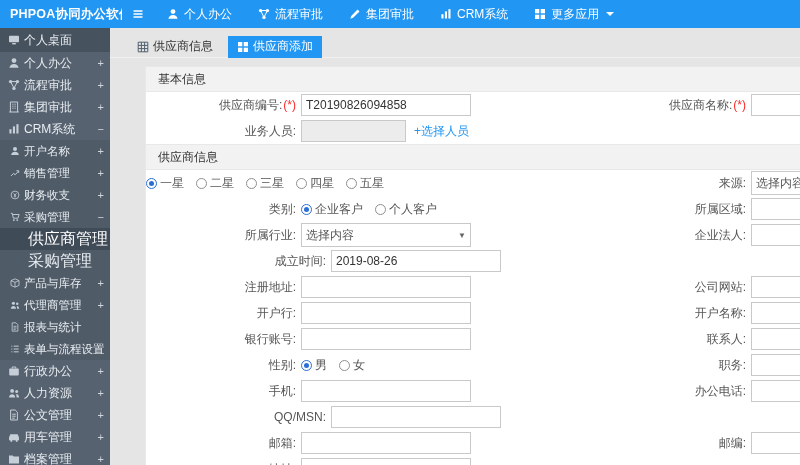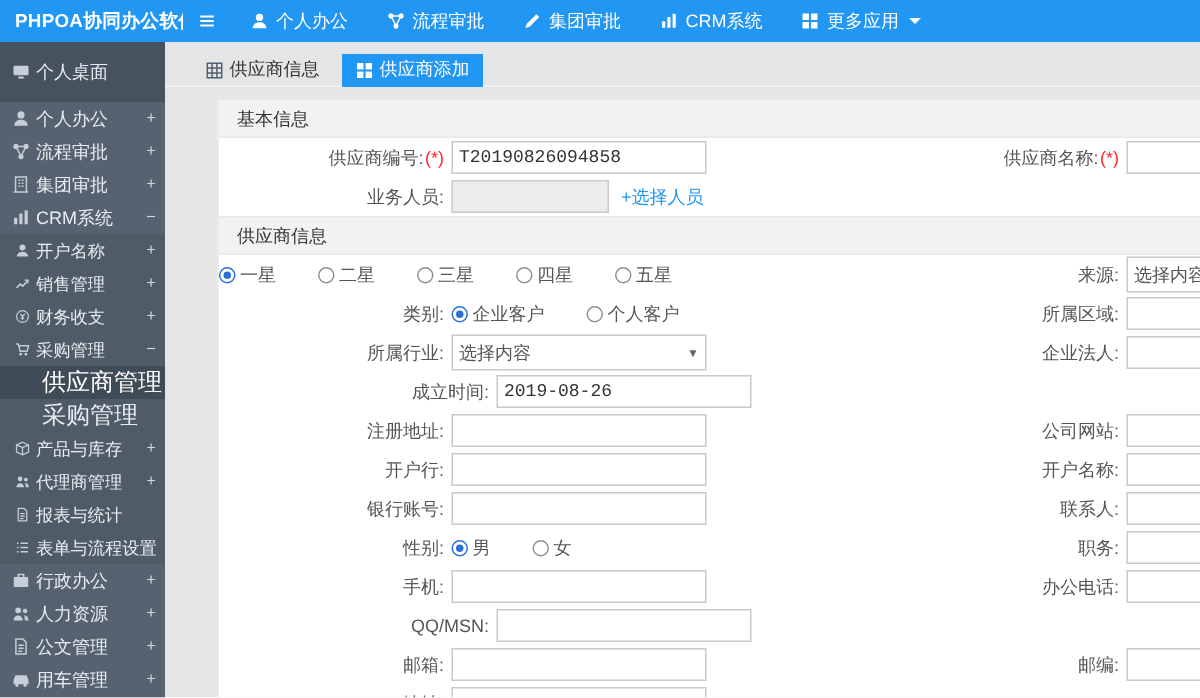--- a/index.html
+++ b/index.html
@@ -22,21 +22,21 @@
   .topbar{position:absolute;top:0;left:0;right:0;height:28px;background:var(--accent);color:#fff;display:flex;align-items:center;z-index:3}
   .logo{width:112px;flex:none;padding-left:10px;font-weight:bold;font-size:12.5px;letter-spacing:.2px;white-space:nowrap;overflow:hidden}
   .burger{width:32px;display:flex;justify-content:center;align-items:center;cursor:pointer;height:100%}
   .topnav{display:flex;align-items:center;height:100%}
   .nav-item{display:flex;align-items:center;gap:5px;padding:0 13px;height:100%;cursor:pointer;white-space:nowrap}
   .nav-item .svgicon{display:inline-flex}
   .caret{width:0;height:0;border:4px solid transparent;border-top-color:#fff;margin-top:4px;margin-left:2px}
   
   .sidebar{position:absolute;top:28px;left:0;width:110px;bottom:0;background:var(--sidebar);color:#e8edf1;overflow:hidden;z-index:2}
   .side-item{height:22px;display:flex;align-items:center;gap:4px;padding:0 6px 0 8px;cursor:pointer;white-space:nowrap;overflow:hidden}
-  .side-item.top{height:40px;background:var(--sidebar-top)}
+  .side-item.top{height:24px;background:var(--sidebar-top)}
   .side-item .svgicon{flex:none;display:inline-flex;color:#c6cfd8}
   .side-item.lv2{background:var(--sidebar-sub);padding-left:10px;font-size:11.5px}
   .side-item.lv2 .svgicon svg{width:10px;height:10px}
   .side-item.lv3{background:var(--sidebar-sub);padding-left:28px;font-size:16px}
   .side-item.active{background:var(--sidebar-active);color:#fff}
   .expand{margin-left:auto;color:#cfd6dd;font-size:11px;padding-left:2px}
   
   .main{position:absolute;top:28px;left:110px;right:0;bottom:0;background:#e5e5e5;overflow:hidden}
   .tabbar{display:flex;align-items:center;gap:6px;padding:8px 0 0 18px;height:30px;box-sizing:border-box;border-bottom:1px solid #f1f1f1}
   .tab{display:flex;align-items:center;gap:4px;height:22px;padding:0 9px;cursor:pointer;color:#333}
@@ -47,26 +47,26 @@
   .panel{margin:8px 0 0 35px;width:1010px;border:1px solid var(--border);background:#fff}
   .sec-header{height:24px;line-height:24px;background:#f2f2f2;border-bottom:1px solid var(--border);padding-left:12px;color:#333}
   .frow + .sec-header{border-top:1px solid var(--border)}
   .frow{display:flex;align-items:center;height:26px}
   .fcell{display:flex;align-items:center}
   .fcell.left{width:420px;flex:none}
   .fcell.right{flex:1}
   .flabel{width:150px;flex:none;text-align:right;padding-right:5px;color:#555;white-space:nowrap}
   .fcell.right .flabel{width:180px}
   .req{color:var(--required);margin-left:1px}
-  .finput{width:160px;height:20px;border:1px solid #c9c9c9;padding:0 4px;font-size:12px;font-family:Liberation Mono, monospace;color:#333;background:#fff;box-sizing:content-box}
+  .finput{width:160px;height:20px;border:1px solid #c9c9c9;padding:0 4px;font-size:12px;font-family:Liberation Sans, sans-serif;color:#333;background:#fff;box-sizing:content-box}
   .finput.ro{width:95px;background:#ececec}
   .fselect{width:160px;height:22px;border:1px solid #c9c9c9;display:flex;align-items:center;padding:0 4px;color:#555;cursor:pointer;background:#fff;box-sizing:content-box}
   .sel-arrow{margin-left:auto;font-size:8px;color:#666}
   .flink{color:var(--link);margin-left:8px;cursor:pointer;text-decoration:none}
-  .rgroup{display:flex;align-items:center;gap:28px}
+  .rgroup{display:flex;align-items:center;gap:12px}
   .ropt{display:flex;align-items:center;gap:3px;cursor:pointer;color:#555}
   .rdot{width:11px;height:11px;border:1px solid #8f8f8f;border-radius:50%;background:#fff;position:relative;box-sizing:border-box}
   .rdot.on{border-color:#2b6fd6}
   .rdot.on::after{content:"";position:absolute;top:2px;left:2px;right:2px;bottom:2px;background:#2b6fd6;border-radius:50%}
   .svgicon svg{display:block}
 </style>
 </head>
 <body>
 
 <div class="app">

